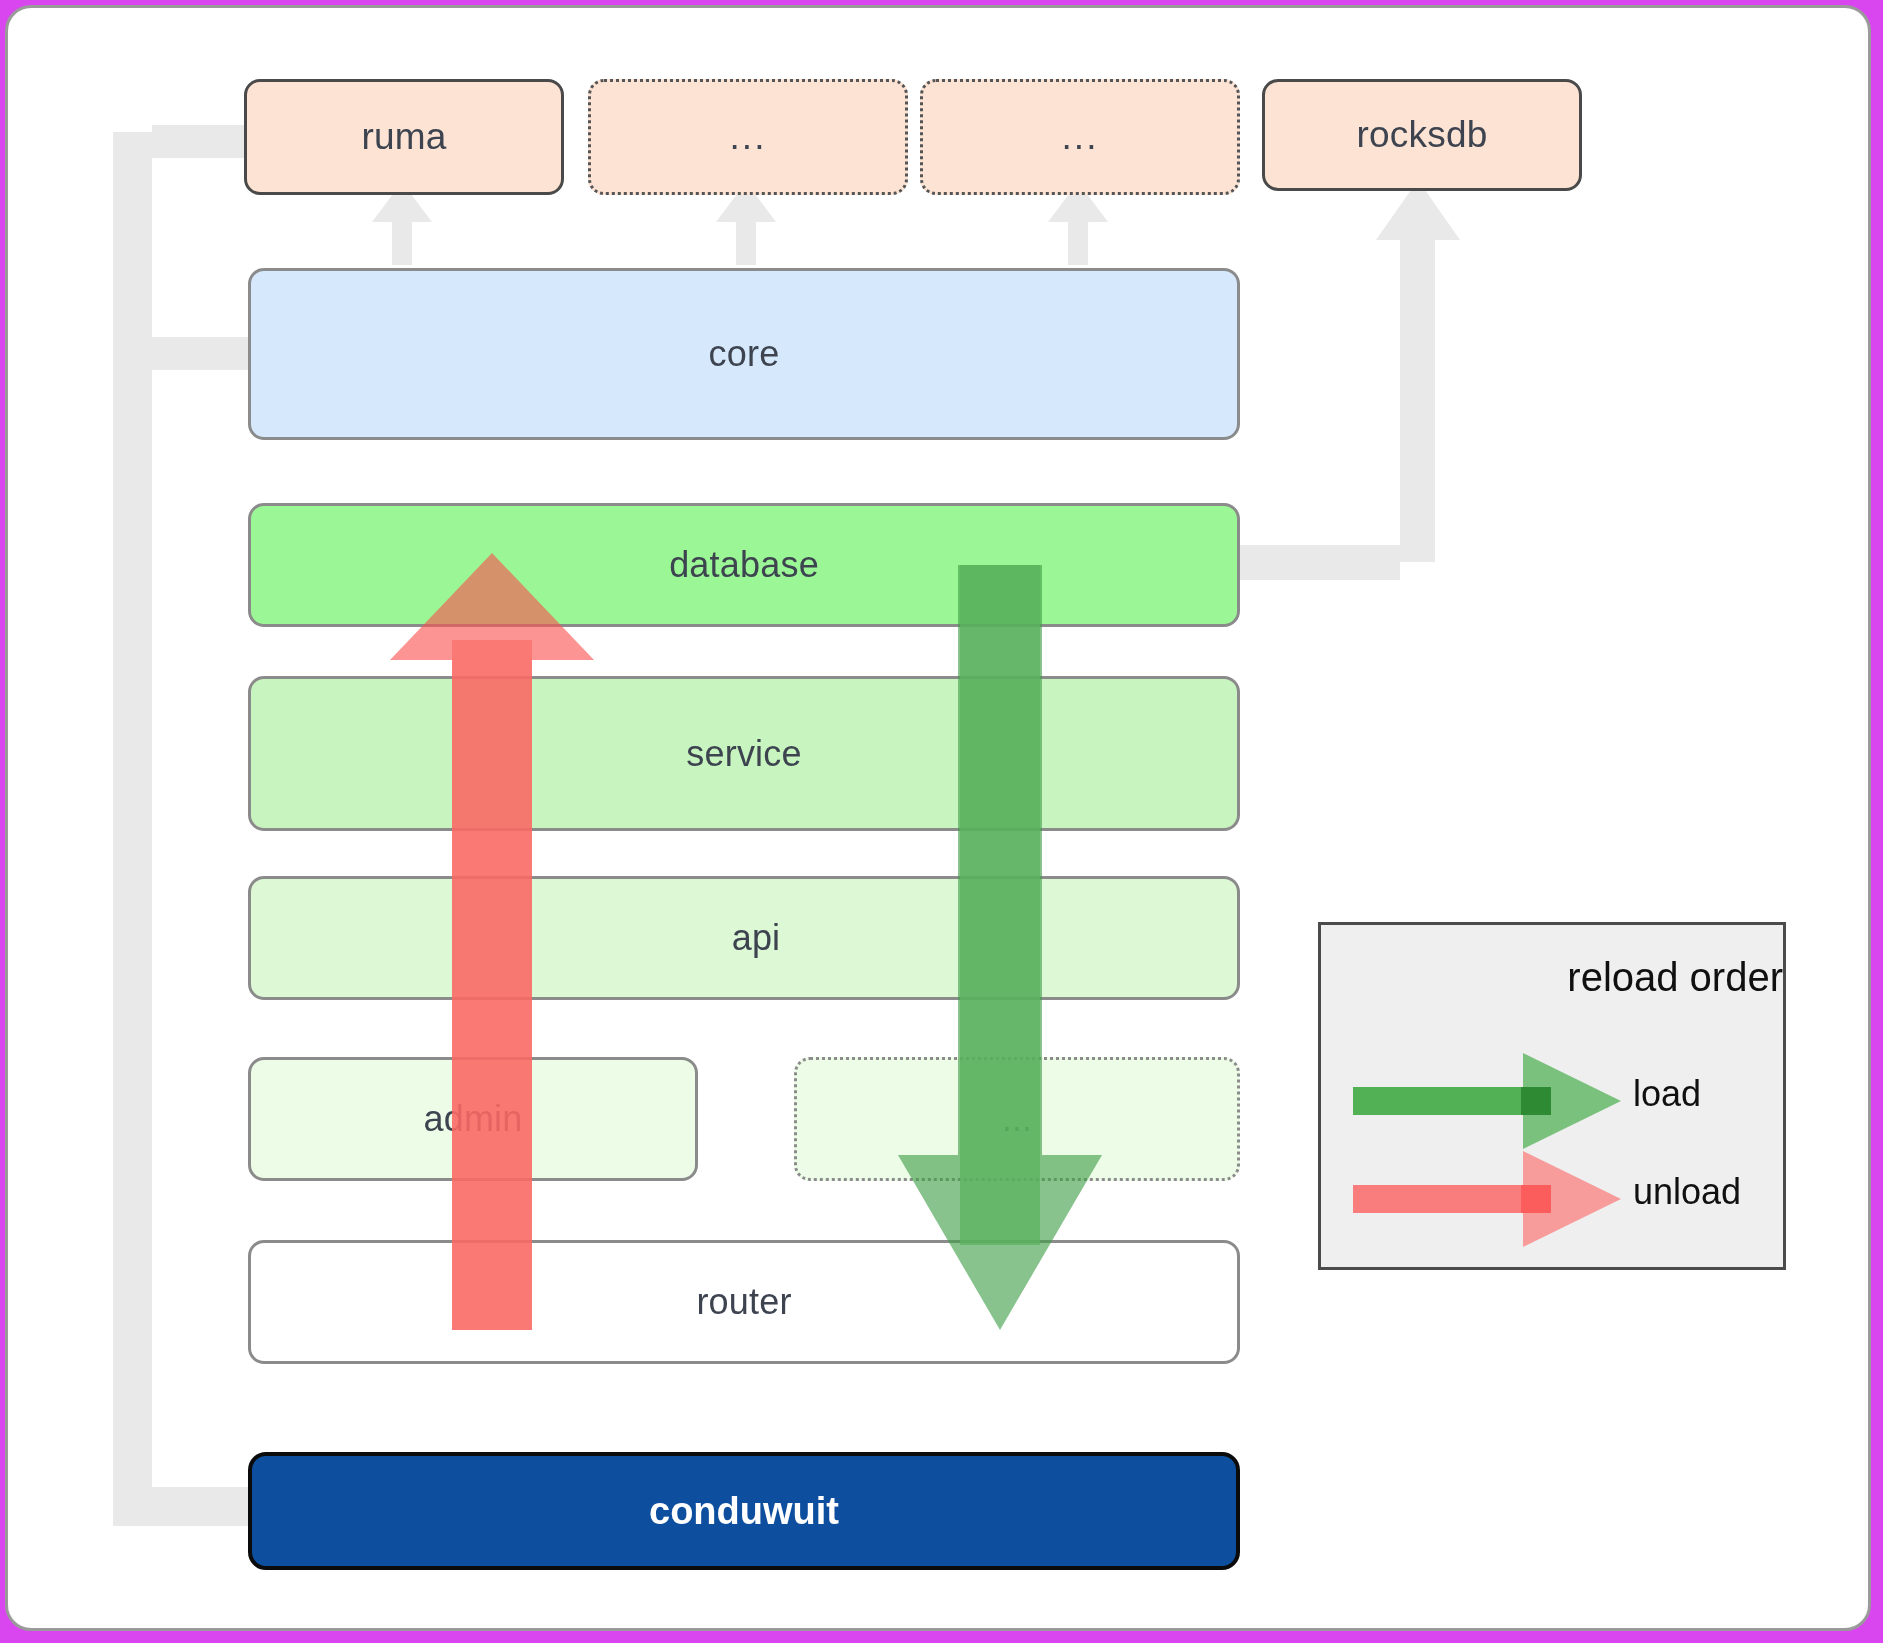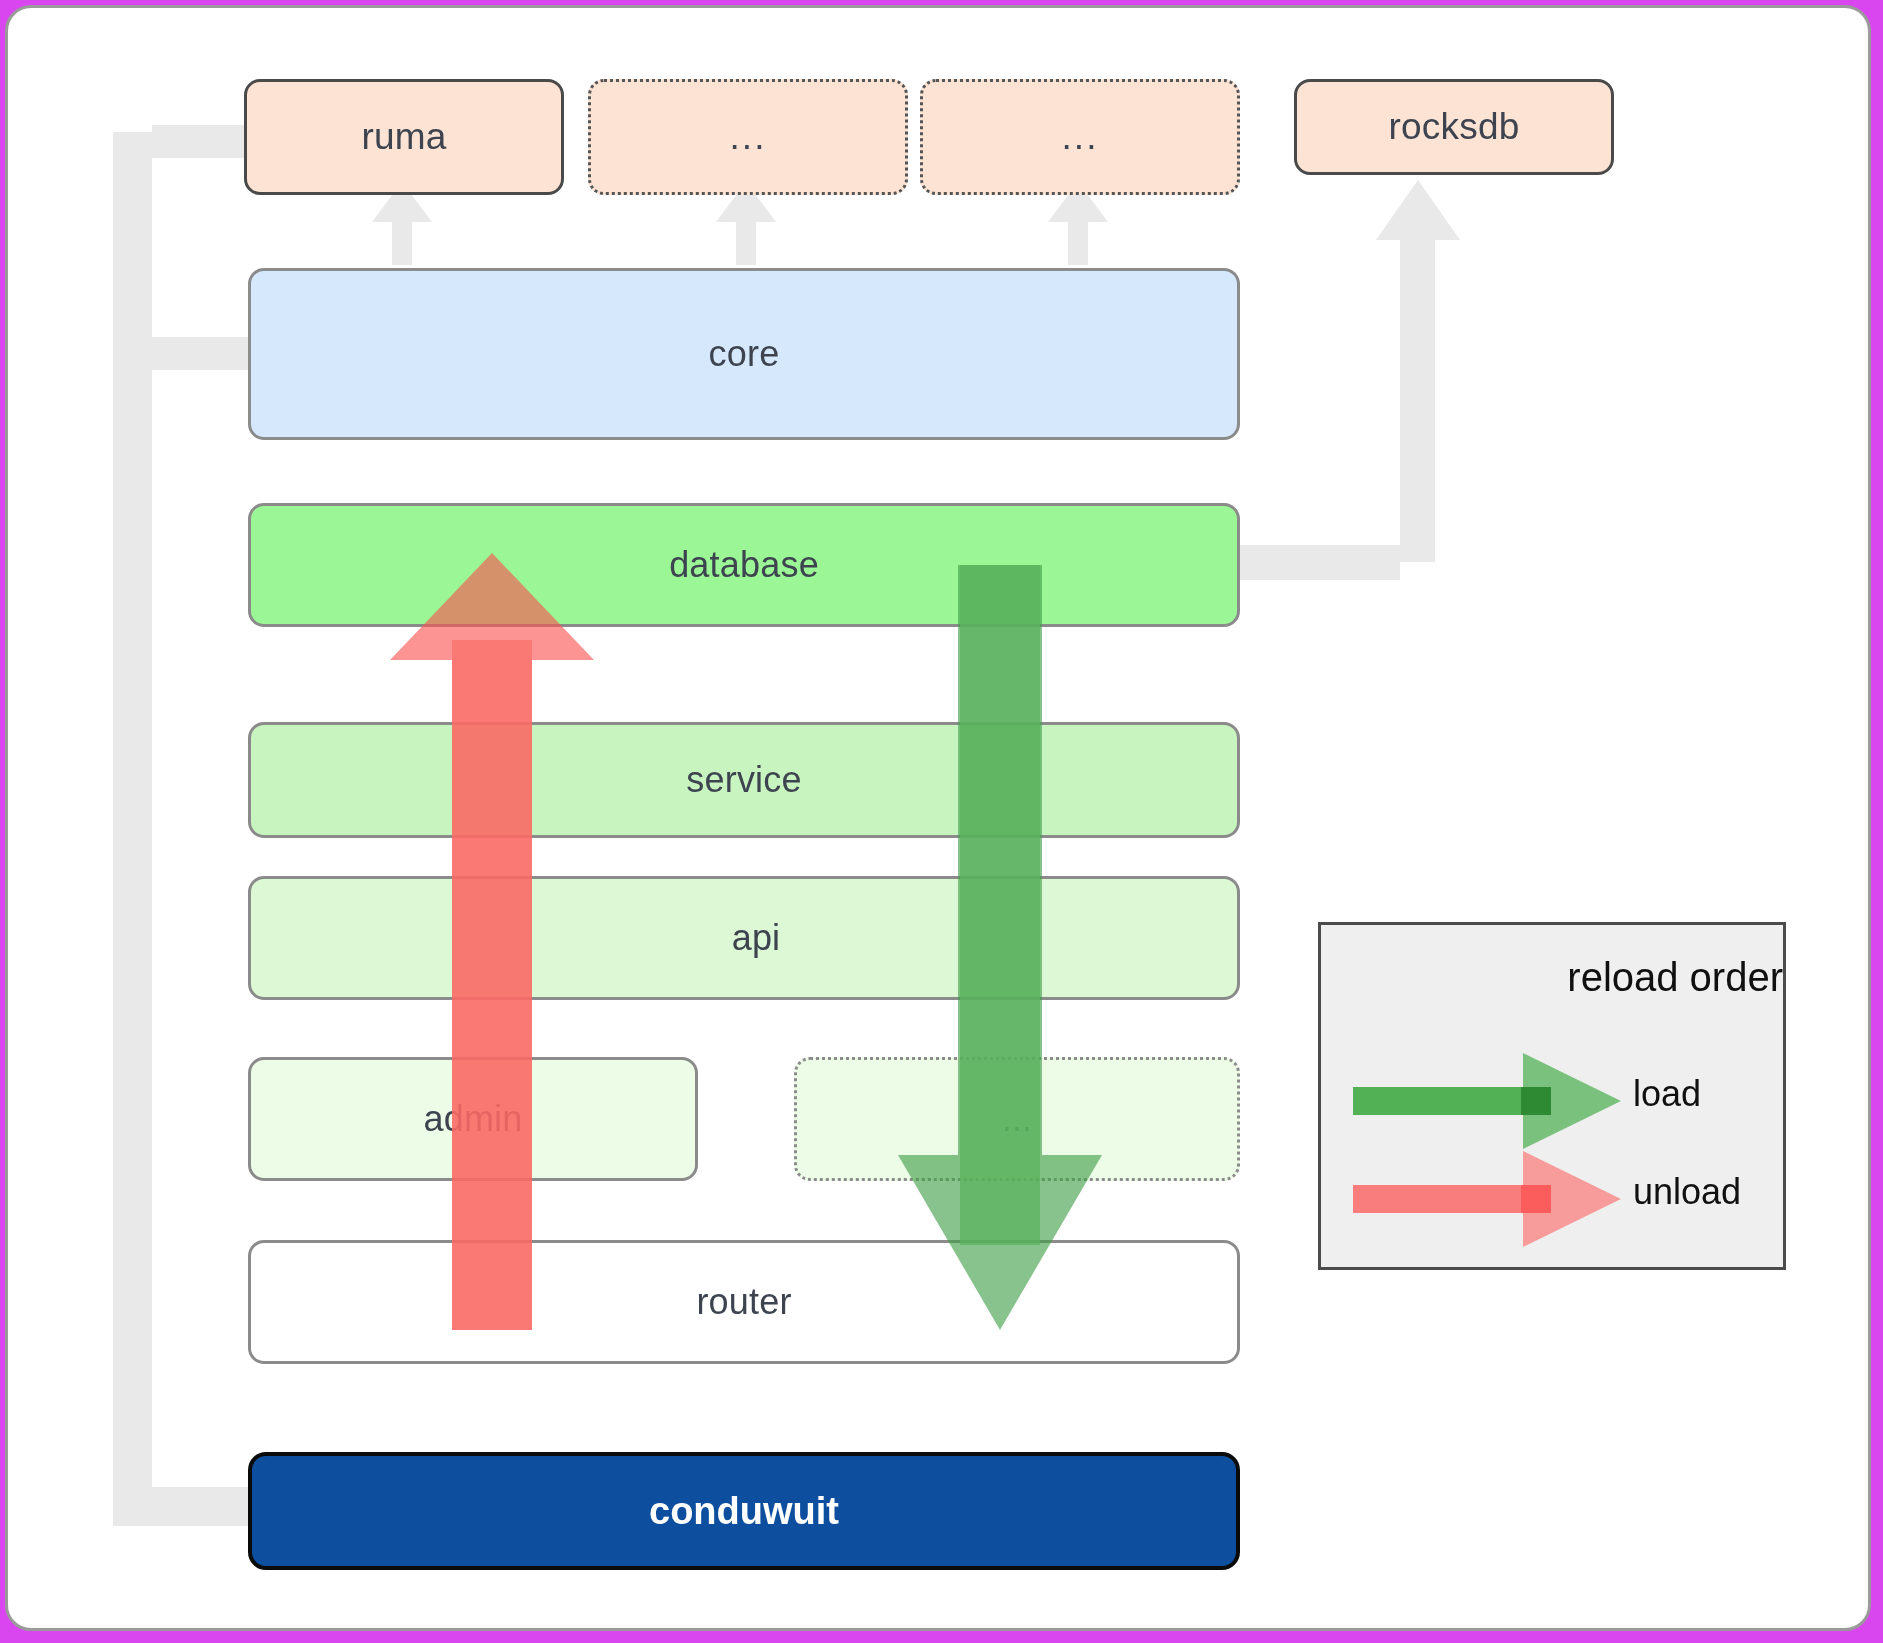--- a/index.html
+++ b/index.html
@@ -143,33 +143,33 @@
   </div>
 
   <div class="node dep dotted" style="left:588px;top:79px;width:320px;height:116px;">
     <span class="dots">...</span>
   </div>
 
   <div class="node dep dotted" style="left:920px;top:79px;width:320px;height:116px;">
     <span class="dots">...</span>
   </div>
 
-  <div class="node dep" style="left:1294px;top:79px;width:320px;height:96px;">
+  <div class="node dep" style="left:1262px;top:79px;width:320px;height:112px;">
     <span>rocksdb</span>
   </div>
 
   <div class="node stack core" style="left:248px;top:268px;width:992px;height:172px;">
     <span>core</span>
   </div>
 
   <div class="node stack database" style="left:248px;top:503px;width:992px;height:124px;">
     <span>database</span>
   </div>
 
-  <div class="node stack service" style="left:248px;top:722px;width:992px;height:116px;">
+  <div class="node stack service" style="left:248px;top:676px;width:992px;height:155px;">
     <span>service</span>
   </div>
 
   <div class="node stack api" style="left:248px;top:876px;width:992px;height:124px;">
     <span>api</span>
   </div>
 
   <div class="node stack admin" style="left:248px;top:1057px;width:450px;height:124px;">
     <span>admin</span>
   </div>

